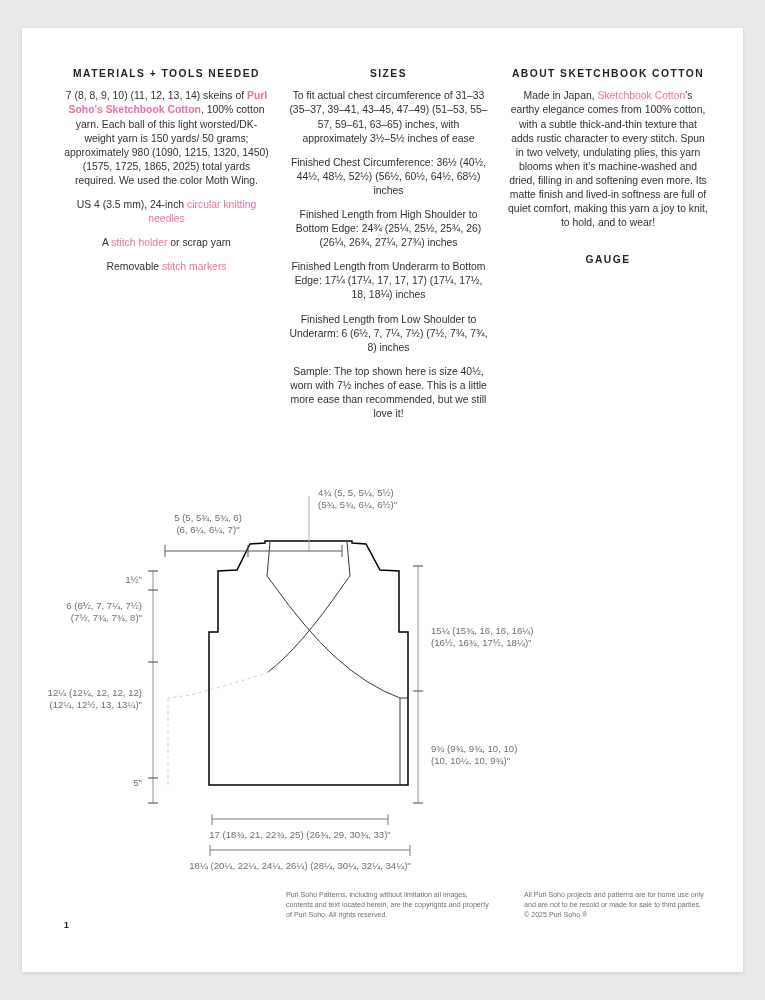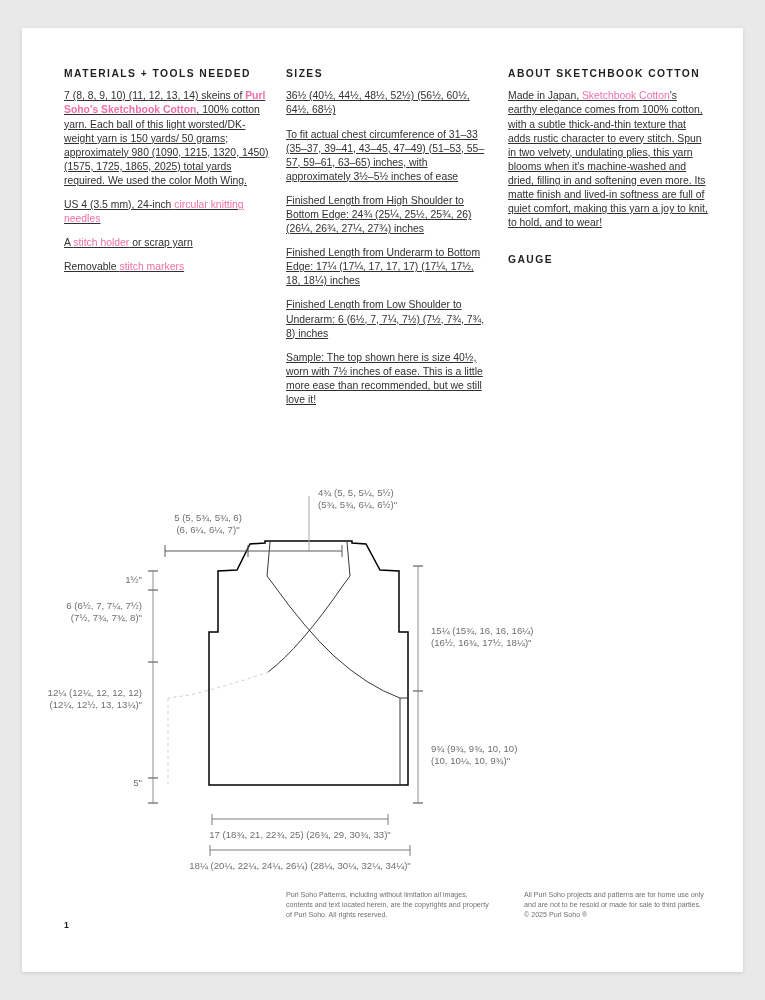--- a/index.html
+++ b/index.html
@@ -30,41 +30,41 @@
 
   
   .cols {
     position: absolute;
     left: 0; top: 0;
     width: 721px;
   }
   .col {
     position: absolute;
     top: 40px;
+    text-align: center;
   }
   .col-1 { left: 42px;  width: 205px; }
   .col-2 { left: 264px; width: 205px; }
   .col-3 { left: 486px; width: 200px; }
 
   h2.sect {
     font-size: 10.3px;
     letter-spacing: 1.45px;
     font-weight: bold;
     color: #231f20;
     margin: 0 0 9px 0;
     line-height: 1.2;
   }
   h2.sect.gauge-h { margin-top: 24px; }
 
   p.body {
     font-size: 10.4px;
     line-height: 14.1px;
     color: #333033;
     margin: 0 0 10px 0;
-    text-decoration: underline;
   }
   p.body:last-child { margin-bottom: 0; }
   .lnk { color: #ef6ea8; }
   .lnk-b { color: #ef6ea8; font-weight: bold; }
 
   
   #schematic {
     position: absolute;
     left: 0;
     top: 420px;
@@ -121,22 +121,22 @@
         <p class="body"><span>US 4 (3.5 mm), 24-inch </span><span class="lnk">circular knitting needles</span></p>
 
 
         <p class="body"><span>A </span><span class="lnk">stitch holder</span><span> or scrap yarn</span></p>
 
         <p class="body"><span>Removable </span><span class="lnk">stitch markers</span></p>
       </div>
 
       <div class="col col-2">
         <h2 class="sect">SIZES</h2>
-        <p class="body">36½ (40½, 44½, 48½, 52½) (56½, 60½, 64½, 68½)</p>
         <p class="body">To fit actual chest circumference of 31–33 (35–37, 39–41, 43–45, 47–49) (51–53, 55–57, 59–61, 63–65) inches, with approximately 3½–5½ inches of ease</p>
+        <p class="body">Finished Chest Circumference: 36½ (40½, 44½, 48½, 52½) (56½, 60½, 64½, 68½) inches</p>
         <p class="body">Finished Length from High Shoulder to Bottom Edge: 24¾ (25¼, 25½, 25¾, 26) (26¼, 26¾, 27¼, 27¾) inches</p>
         <p class="body">Finished Length from Underarm to Bottom Edge: 17¼ (17¼, 17, 17, 17) (17¼, 17½, 18, 18¼) inches</p>
         <p class="body">Finished Length from Low Shoulder to Underarm: 6 (6½, 7, 7¼, 7½) (7½, 7¾, 7¾, 8) inches</p>
         <p class="body">Sample: The top shown here is size 40½, worn with 7½ inches of ease. This is a little more ease than recommended, but we still love it!</p>
       </div>
 
       <div class="col col-3">
         <h2 class="sect">ABOUT SKETCHBOOK COTTON</h2>
         <p class="body"><span>Made in Japan, </span><span class="lnk">Sketchbook Cotton</span><span>'s earthy elegance comes from 100% cotton, with a subtle thick-and-thin texture that adds rustic character to every stitch. Spun in two velvety, undulating plies, this yarn blooms when it's machine-washed and dried, filling in and softening even more. Its matte finish and lived-in softness are full of quiet comfort, making this yarn a joy to knit, to hold, and to wear!</span></p>
 

